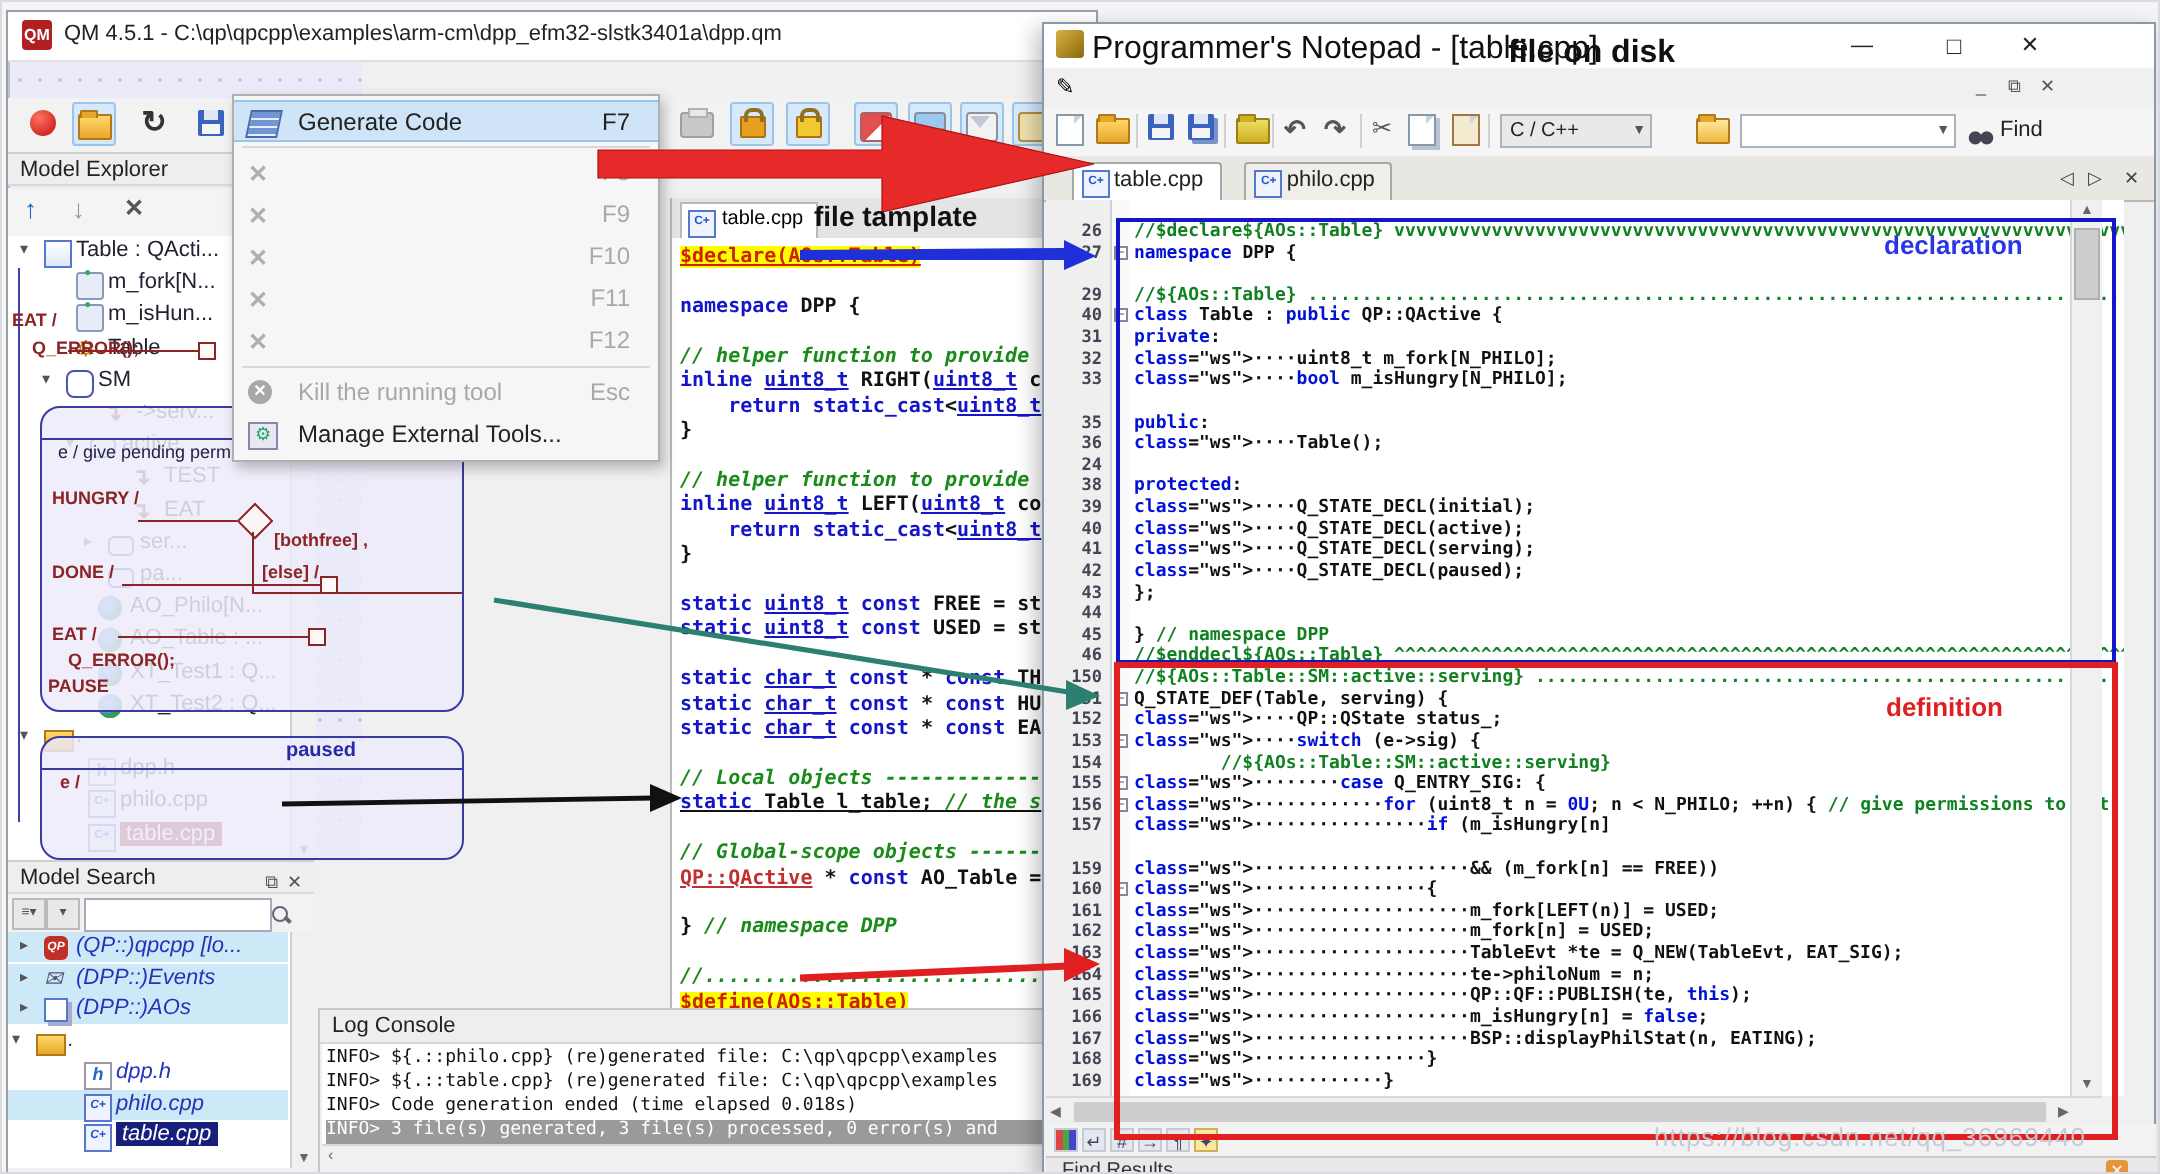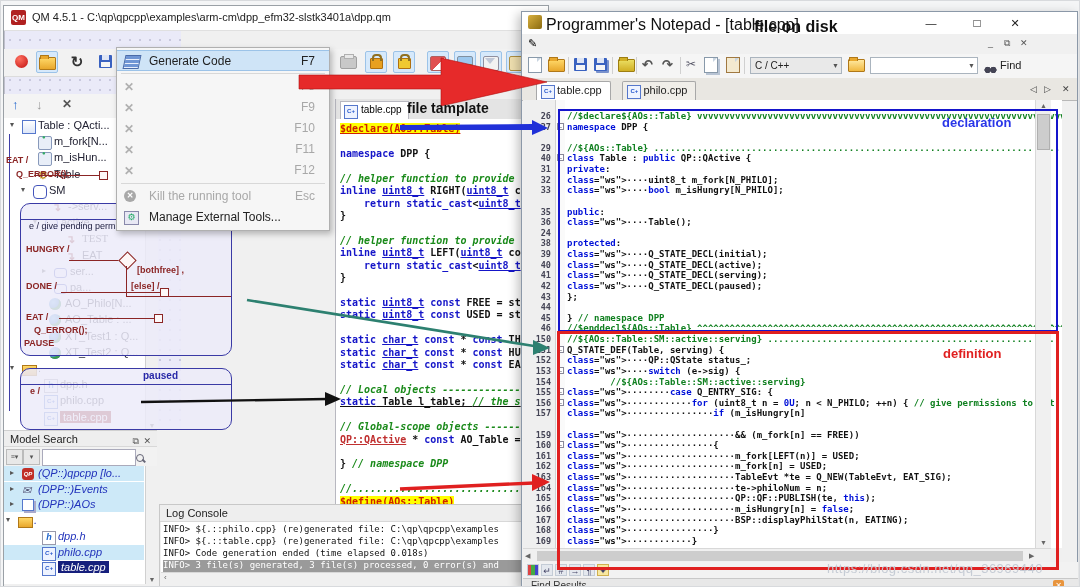--- a/index.html
+++ b/index.html
@@ -194,20 +194,25 @@
       <span class="a tbtn" style="left:90px"><span class="ic floppy" style="margin-top:4px"></span></span>
       <span class="a tbtn" style="left:333px"><span class="ic printer" style="margin-top:5px"></span></span>
       <span class="a tbtn hilite" style="left:361px"><span class="ic lock"></span></span>
       <span class="a tbtn hilite" style="left:389px"><span class="ic lock gold"></span></span>
       <span class="a tbtn hilite" style="left:423px"><span class="ic mini red" style="margin-top:4px"></span></span>
       <span class="a tbtn hilite" style="left:450px"><span class="ic mini pic" style="margin-top:4px"></span></span>
       <span class="a tbtn hilite" style="left:476px"><span class="ic mini mail" style="margin-top:4px"></span></span>
       <span class="a tbtn hilite" style="left:502px"><span class="ic mini wrench" style="margin-top:4px"></span></span>
     </div>
 
+    <div class="a dock-hdr" style="left:0;top:70px;width:153px;">
+      <span>Model Explorer</span>
+      <span class="a dock-btn" style="right:18px;top:3px">⧉</span>
+      <span class="a dock-btn" style="right:6px;top:3px">⋮</span>
+    </div>
     <div id="explorer-bar" class="a">
       <span class="a" style="left:8px;top:3px;color:#2266cc;font-size:13px;font-weight:bold">↑</span>
       <span class="a" style="left:32px;top:3px;color:#999;font-size:13px;font-weight:bold">↓</span>
       <span class="a" style="left:58px;top:3px;color:#555;font-size:12px;font-weight:bold">✕</span>
     </div>
     <div id="explorer-tree" class="a">
         <div class="xrow" style="top: 0px;">
           <span class="exp" style="left: 6px;">▾</span>
           <span class="tic tbl" style="left: 18px;"></span>
           <span class="lbl" style="left: 34px;">Table : QActi...</span>
@@ -233,21 +238,21 @@
           <span class="tic tran" style="left: 48px;">↴</span>
           <span class="lbl" style="left: 64px;">-&gt;serv...</span>
         </div>
         <div class="xrow" style="top: 97.2px;">
           <span class="exp" style="left: 29px;">▾</span>
           <span class="tic state" style="left: 41px;"></span>
           <span class="lbl" style="left: 57px;">active</span>
         </div>
         <div class="xrow" style="top: 113.4px;">
           <span class="tic tran" style="left: 62px;">↴</span>
-          <span class="lbl" style="left: 78px; font-family: Liberation Serif, serif;">TEST</span>
+          <span class="lbl" style="left: 78px;">TEST</span>
         </div>
         <div class="xrow" style="top: 129.6px;">
           <span class="tic tran" style="left: 62px;">↴</span>
           <span class="lbl" style="left: 78px;">EAT</span>
         </div>
         <div class="xrow" style="top: 145.8px;">
           <span class="exp" style="left: 38px;">▸</span>
           <span class="tic state" style="left: 50px;"></span>
           <span class="lbl" style="left: 66px;">ser...</span>
         </div>
@@ -511,21 +516,21 @@
       <span class="tsep" style="left:90px"></span>
       <span class="ntb" style="left:96px"><span class="ic folder-ic" style="margin-top:2px;filter:hue-rotate(10deg)"></span></span>
       <span class="tsep" style="left:114px"></span>
       <span class="ntb" style="left:120px;font-size:13px;font-weight:bold;color:#555">↶</span>
       <span class="ntb" style="left:140px;font-size:13px;font-weight:bold;color:#555">↷</span>
       <span class="tsep" style="left:158px"></span>
       <span class="ntb" style="left:164px;font-size:12px;color:#556">✂</span>
       <span class="ntb" style="left:182px"><span class="ic sheet" style="box-shadow:2px 2px 0 #b8c4d4"></span></span>
       <span class="ntb" style="left:204px"><span class="ic sheet" style="border-color:#a07840;background:#f4ead0"></span></span>
       <span class="tsep" style="left:222px"></span>
-      <span class="npselect" style="left:228px;width:92px"><span>C / C++</span><span class="ddarrow">▼</span></span>
+      <span class="npselect" style="left:228px;width:76px"><span>C / C++</span><span class="ddarrow">▼</span></span>
       <span class="ntb" style="left:326px"><span class="ic folder-ic" style="margin-top:2px;background:linear-gradient(#ffe9a0,#f0b840)"></span></span>
       <span class="npcombo" style="left:348px;width:108px">
           <span class="ddarrow">▼</span>
         </span>
       <span class="ntb" style="left:462px;top:6px"><span class="binoc"></span></span>
       <span class="ntb" style="left:478px;top:5px;font-size:11px;color:#222">Find</span>
     </div>
     <div id="np-tabbar" class="a">
       <span class="tabnav" style="left:508px">◁</span>
       <span class="tabnav" style="left:522px">▷</span>

